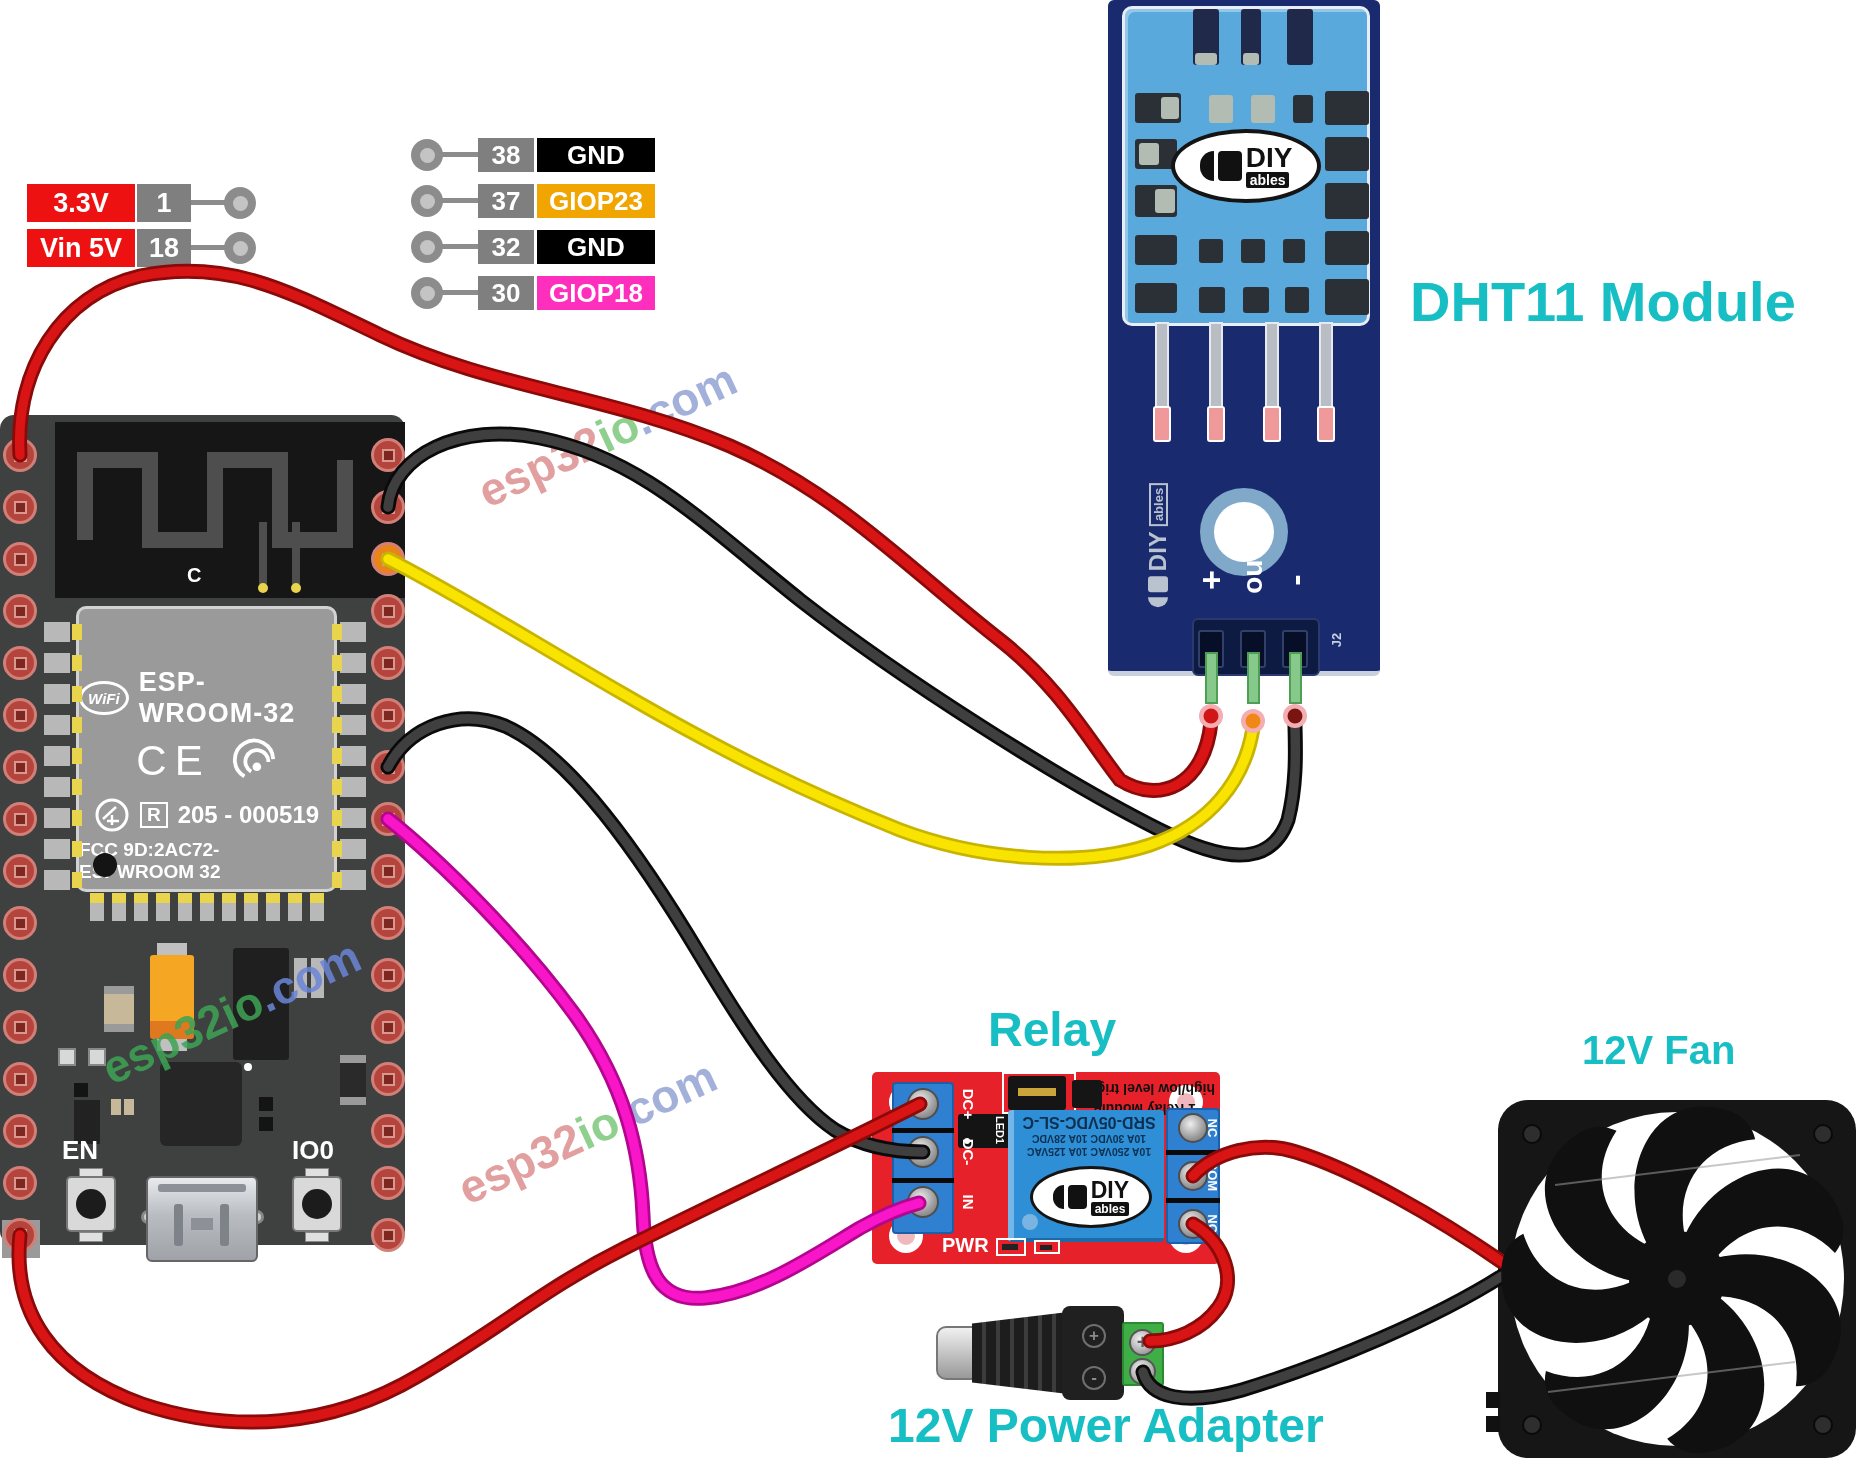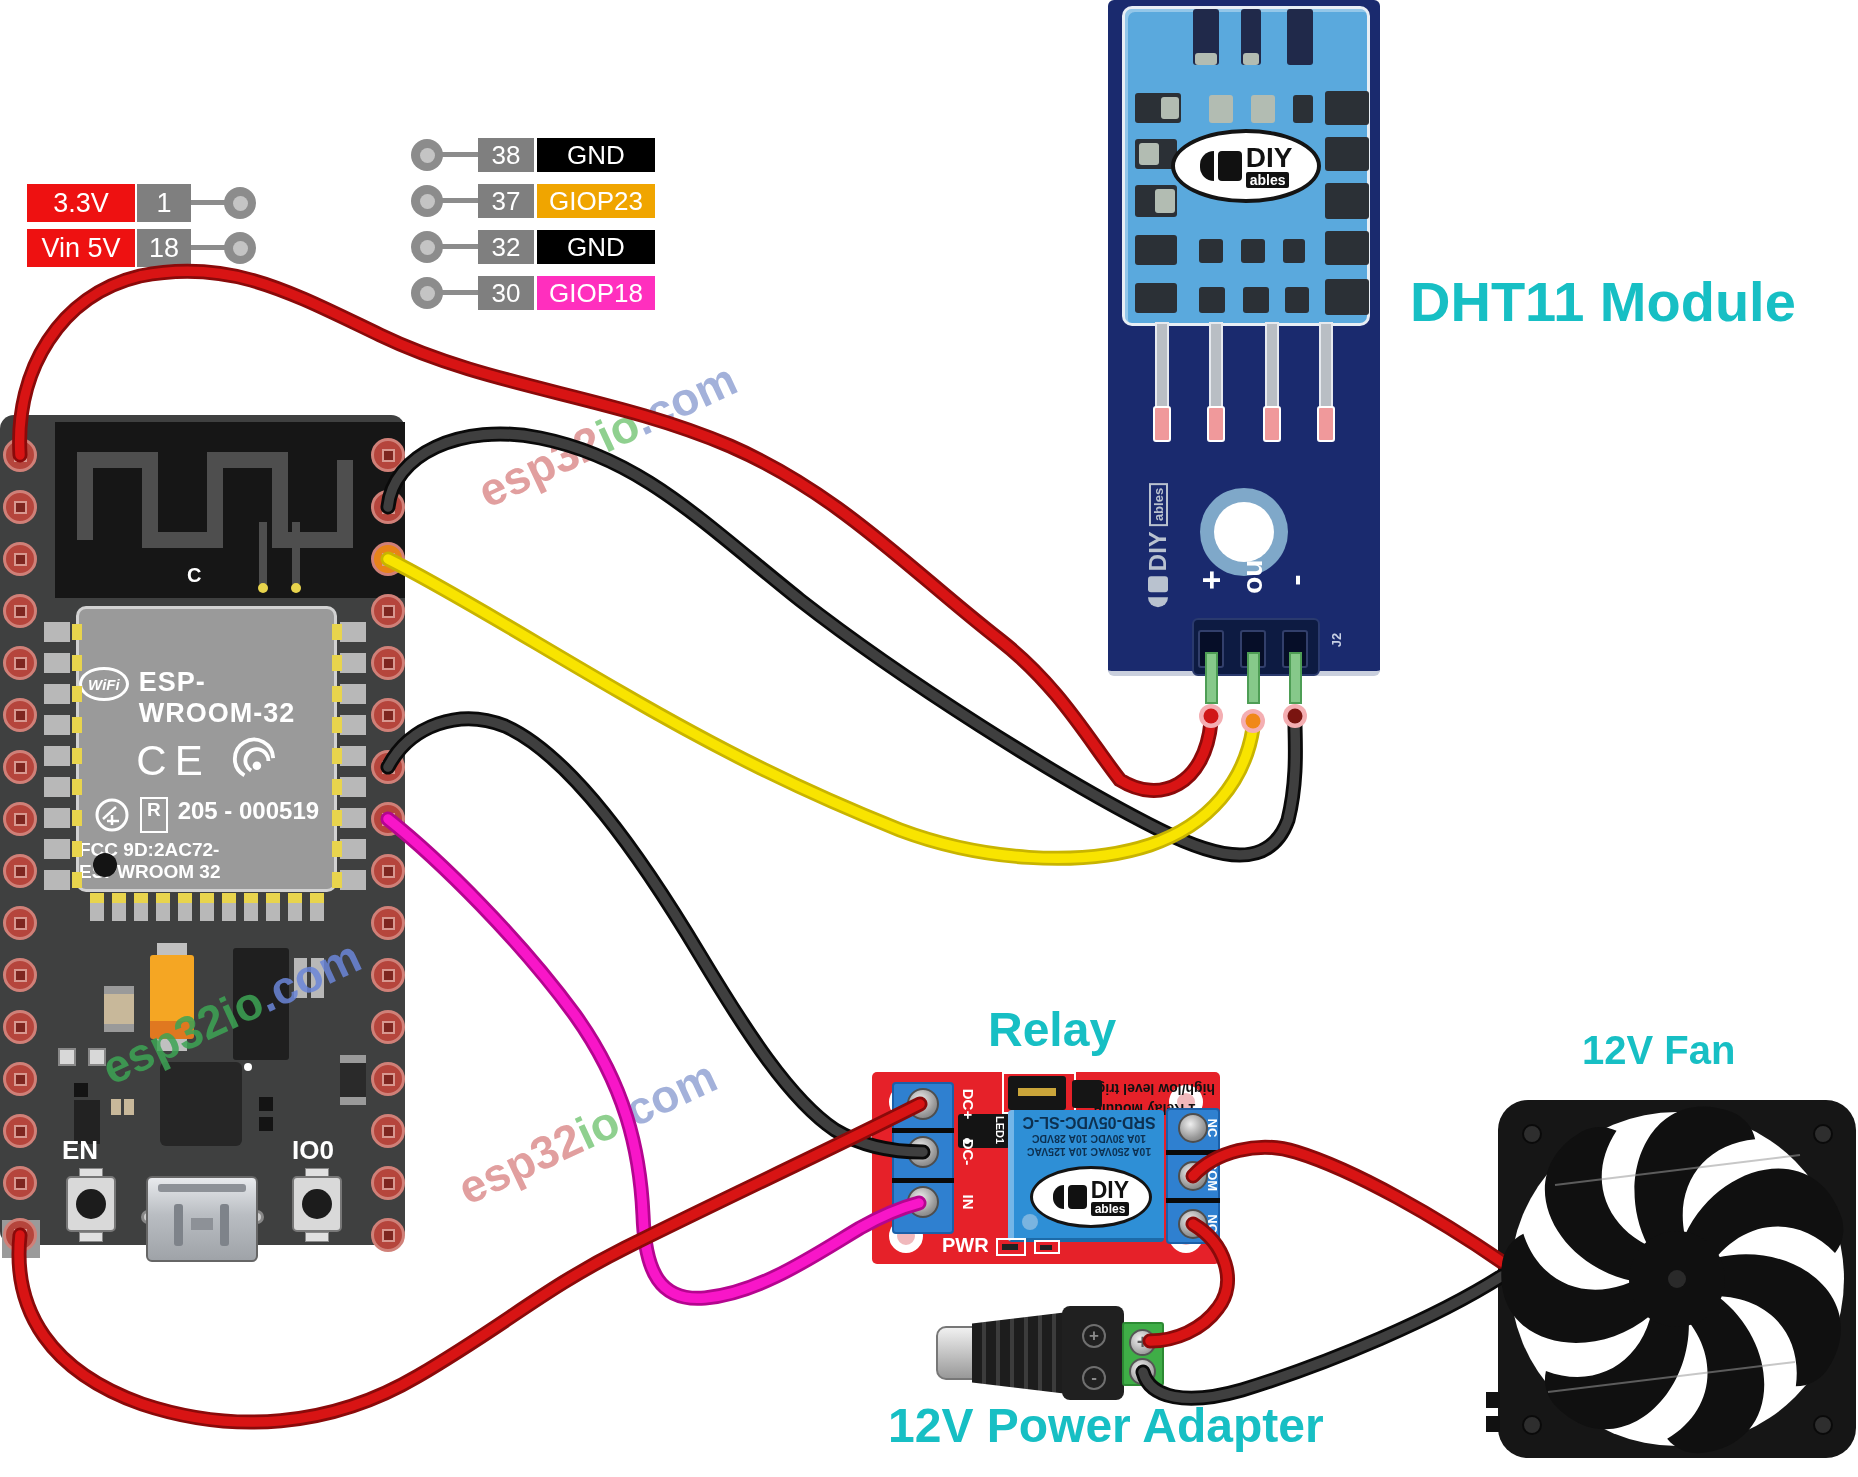--- a/index.html
+++ b/index.html
@@ -3,35 +3,35 @@
 <meta charset="utf-8">
 <style>
   html,body{margin:0;padding:0;background:#fff;font-family:"Liberation Sans",sans-serif;}
   *{box-sizing:border-box;}
   #stage{position:relative;width:1858px;height:1477px;background:#ffffff;overflow:hidden;}
   .abs{position:absolute;}
   .z1{z-index:1}.z2{z-index:2}.z3{z-index:3}.z4{z-index:4}.z5{z-index:5}
 
   
   .co-box{position:absolute;display:flex;align-items:center;justify-content:center;
-          color:#fff;font-weight:normal;font-size:26px;}
+          color:#fff;font-weight:bold;font-size:26px;}
   .co-line{position:absolute;background:#8c8c8c;height:5px;}
   .co-circle{position:absolute;width:32px;height:32px;border-radius:50%;background:#8c8c8c;
              display:flex;align-items:center;justify-content:center;}
   .co-circle::after{content:"";width:15px;height:15px;border-radius:50%;background:#c4c4c4;}
 
   
   .title{position:absolute;font-weight:bold;white-space:nowrap;}
 
   
   #esp32-board{position:absolute;left:0;top:415px;width:405px;height:830px;background:#3f4040;border-radius:14px;}
   #esp32-antenna{position:absolute;left:55px;top:7px;width:350px;height:176px;background:#161616;}
   #esp32-shield{position:absolute;left:76px;top:191px;width:261px;height:286px;background:#9a9a9a;
                 border:3px solid #d2d2d2;border-radius:10px;color:#fff;}
-  .shield-row{position:absolute;left:0;width:100%;display:flex;justify-content:center;gap:10px;}
+  .shield-row{position:absolute;left:0;width:100%;display:flex;align-items:center;justify-content:center;gap:10px;}
   .wifi-oval{border:3px solid #fff;border-radius:50%;width:58px;height:34px;display:flex;align-items:center;justify-content:center;
              font-size:15px;font-weight:bold;font-style:italic;}
   .rbox{border:2px solid #fff;padding:0 5px;font-size:19px;font-weight:bold;}
   .mpin{position:absolute;width:34px;height:34px;border-radius:50%;background:#b5453c;border:3px solid #d08078;
         display:flex;align-items:center;justify-content:center;}
   .mpin>div{width:13px;height:13px;background:#7e2620;border:2px solid #d89890;}
   .pad-g{position:absolute;background:#b8b8b8;}
   .pad-y{position:absolute;background:#e8d44d;}
   .btn{position:absolute;width:50px;height:56px;background:#d9d9d9;border:2px solid #777;border-radius:5px;
        display:flex;align-items:center;justify-content:center;}

